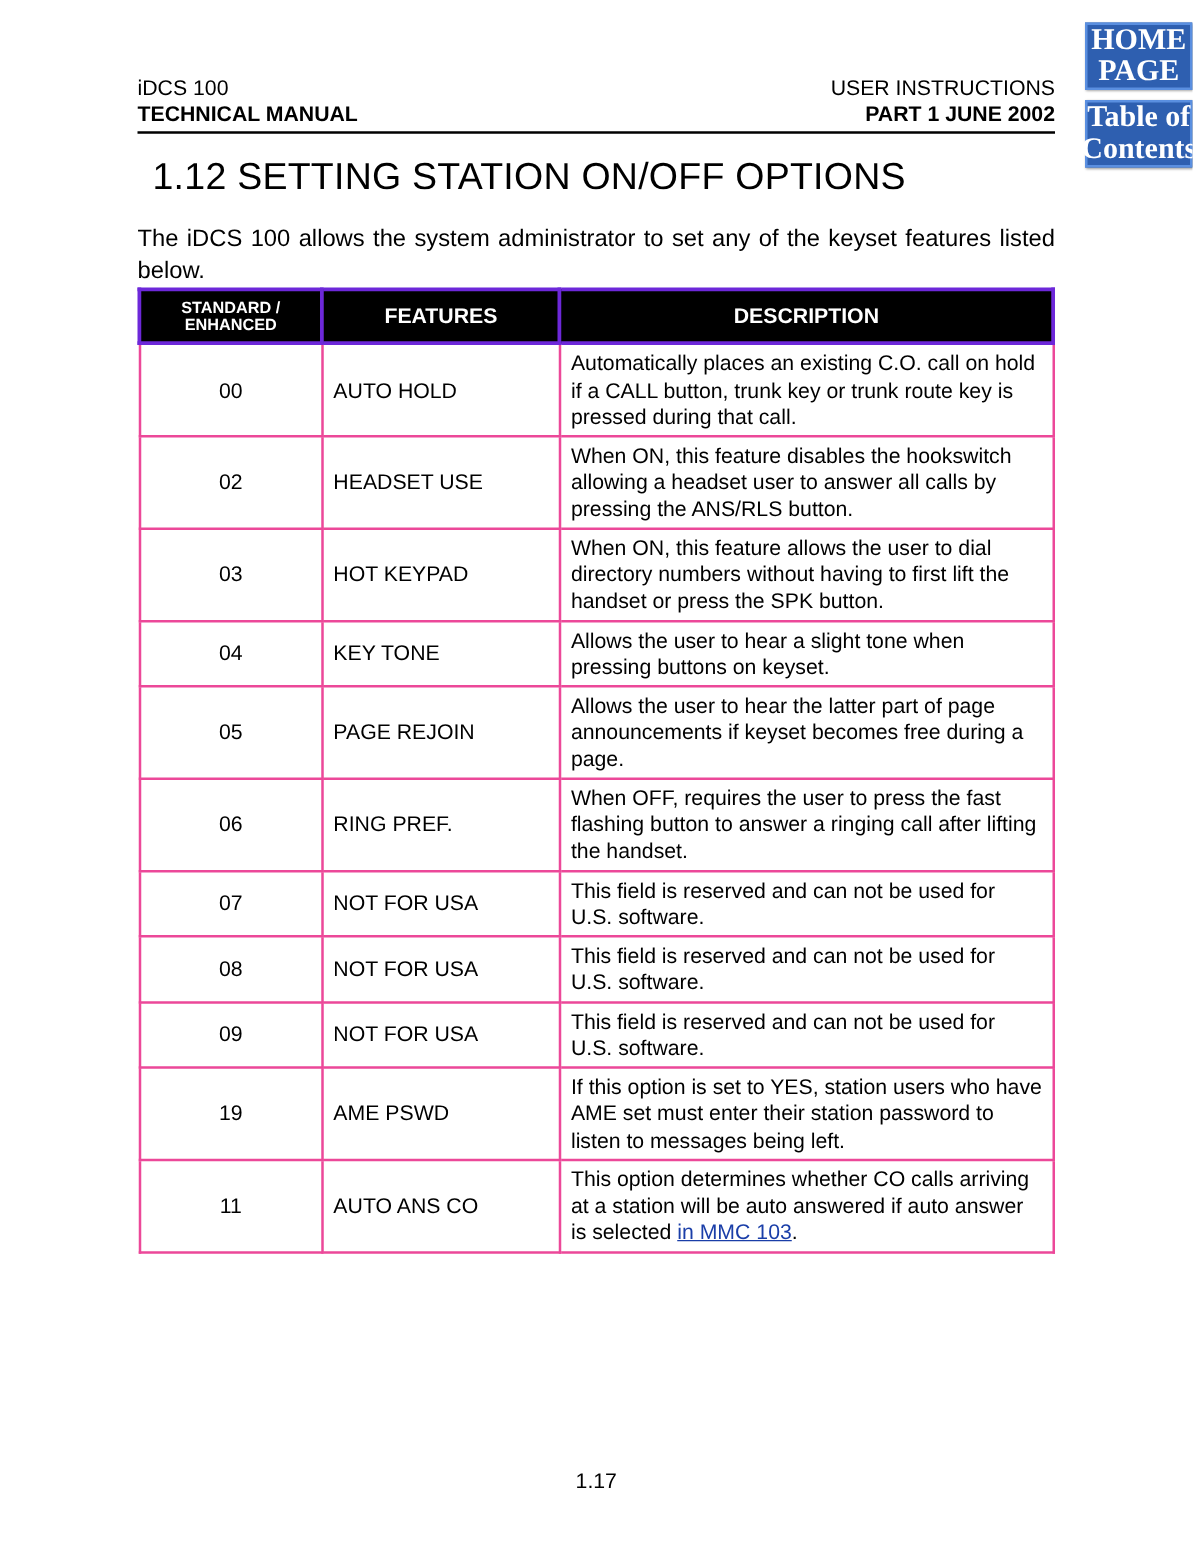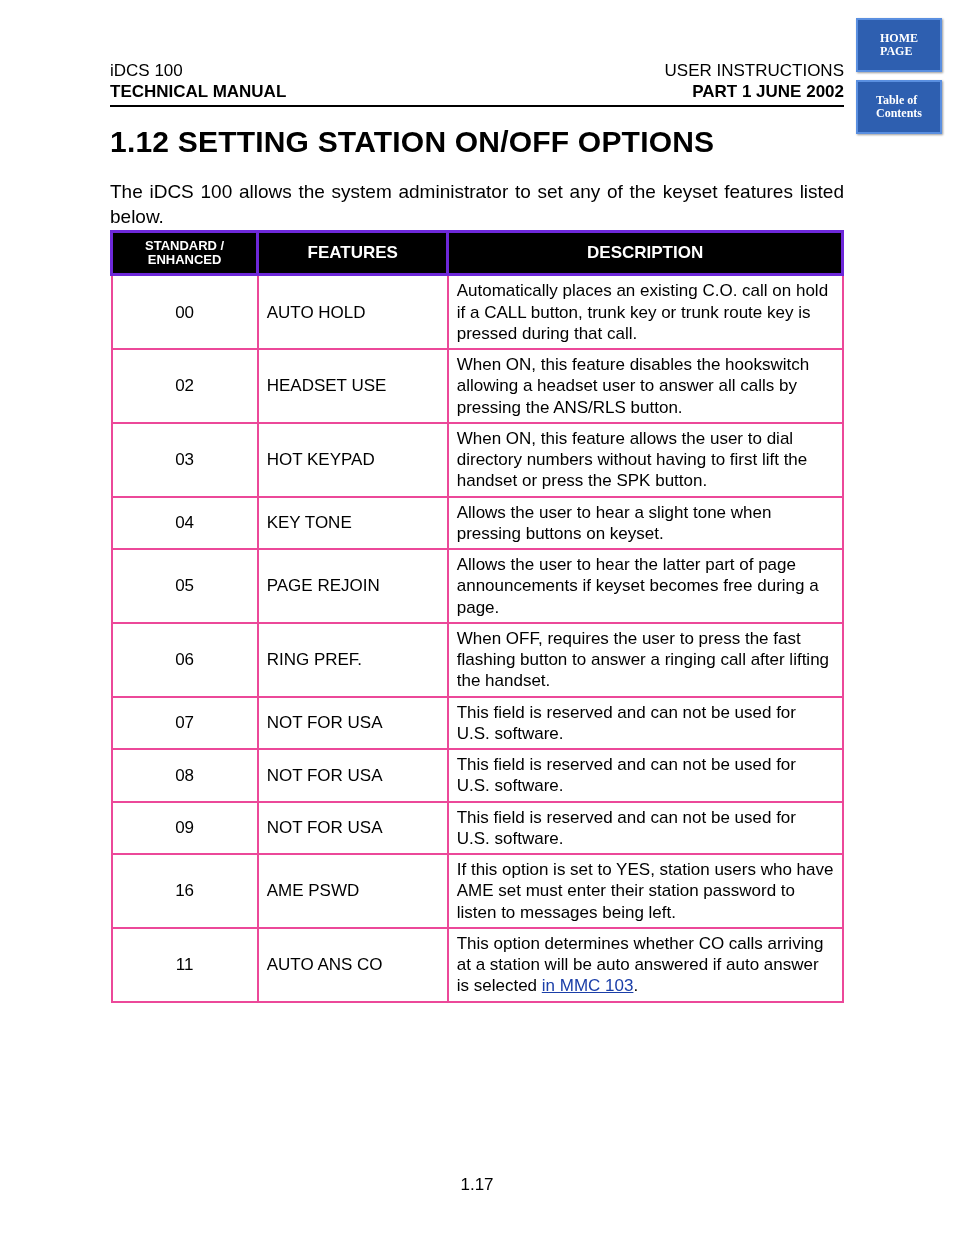--- a/index.html
+++ b/index.html
@@ -3,32 +3,32 @@
 <meta charset="utf-8">
 <style>
   html,body{margin:0;padding:0;background:#fff;font-family:Arial,Helvetica,sans-serif;color:#000}
   .page{position:relative;width:954px;height:1235px;box-sizing:border-box;padding:60px 110px 0 110px}
   .header-row{display:flex;justify-content:space-between;font-size:17px;line-height:1.25}
   .header-left{text-align:left}
   .header-right{text-align:right}
   .header-top{font-weight:400}
   .header-bot{font-weight:700}
   .rule{border:0;border-top:2px solid #000;margin:2px 0 18px 0}
-  h1.section-title{font-size:30px;font-weight:700;margin:10px 0 20px 0;letter-spacing:0.2px}
+  h1.section-title{font-size:30px;font-weight:400;margin:10px 0 20px 12px;letter-spacing:0.2px}
   p.intro{font-size:19px;line-height:1.35;text-align:justify;margin:0 0 0 0}
   table.features{border-collapse:collapse;width:100%;font-size:17px}
   table.features th{background:#000;color:#fff;font-weight:700;padding:6px 4px;border:3px solid #6d28d9;vertical-align:middle}
   table.features th.col-se{width:20%}
   table.features th.col-feat{width:26%}
   table.features td{border:2px solid #ec4899;padding:4px 8px;vertical-align:middle;line-height:1.25}
   table.features td.c-se{text-align:center}
   table.features td.c-desc a.mmc-link{color:#1a3ea8;text-decoration:underline}
   .page-num{position:absolute;left:0;right:0;bottom:40px;text-align:center;font-size:17px}
   
-  .sidebtn{position:absolute;right:12px;width:82px;height:50px;background:#2e5fb0;border:2px solid #5a8fe0;box-shadow:1px 1px 2px rgba(0,0,0,.4);color:#fff;display:flex;align-items:center;justify-content:center;font-family:'Times New Roman',serif;font-weight:700;font-size:12px;line-height:1.05;text-align:left;cursor:pointer}
+  .sidebtn{position:absolute;right:0;width:82px;height:50px;background:#2e5fb0;border:2px solid #5a8fe0;box-shadow:1px 1px 2px rgba(0,0,0,.4);color:#fff;display:flex;align-items:center;justify-content:center;font-family:'Times New Roman',serif;font-weight:700;font-size:24px;line-height:1.05;text-align:center;cursor:pointer}
   .sidebtn.home{top:18px}
   .sidebtn.toc{top:80px}
   .th-se-wrap{font-size:13px;line-height:1.1}
 </style>
 </head>
 <body>
 
 <div class="page">
 
   <div class="sidebtn home">
@@ -109,21 +109,21 @@
           <td class="c-se">08</td>
           <td>NOT FOR USA</td>
           <td class="c-desc">This field is reserved and can not be used for U.S. software.</td>
         </tr>
         <tr>
           <td class="c-se">09</td>
           <td>NOT FOR USA</td>
           <td class="c-desc">This field is reserved and can not be used for U.S. software.</td>
         </tr>
         <tr>
-          <td class="c-se">16</td>
+          <td class="c-se">19</td>
           <td>AME PSWD</td>
           <td class="c-desc">If this option is set to YES, station users who have AME set must enter their station password to listen to messages being left.</td>
         </tr>
         <tr>
           <td class="c-se">11</td>
           <td>AUTO ANS CO</td>
           <td class="c-desc">This option determines whether CO calls arriving at a station will be auto answered if auto answer is selected <a class="mmc-link" href="#">in MMC 103</a>.</td>
         </tr>
       </tbody>
   </table>

